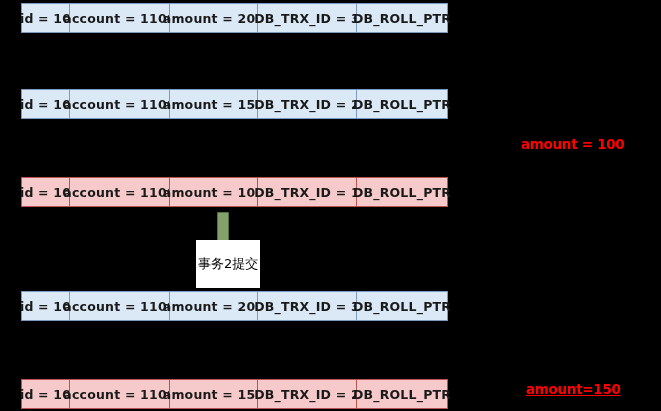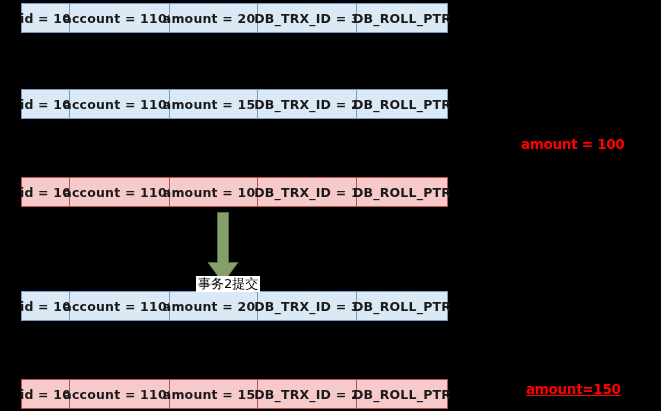--- a/index.html
+++ b/index.html
@@ -15,22 +15,22 @@
     letter-spacing:0.2px;
   }
   .cell:first-child { margin-left:0; }
   .c0{width:49px}.c1{width:101px}.c2{width:89px}.c3{width:100px}.c4{width:92px}
   .blue .cell { background:#dbe8f6; border:1px solid #7a9ac4; }
   .pink .cell { background:#f6caca; border:1px solid #bd5351; }
   .row-a{top:3px}.row-b{top:89px}.row-c{top:177px}.row-d{top:291px}.row-e{top:379px}
   .arrow-wrap { position:absolute; left:207px; top:212px; width:32px; height:72px; }
   .arrow-label {
     position:absolute; left:196px; top:240px; background:#ffffff; color:#000000;
-    font-size:13px; line-height:16px; padding:0 2px; white-space:nowrap;
-    z-index:2; font-family:"DejaVu Sans", sans-serif;margin-top:36px;
+    font-size:13px; line-height:16px; padding:16px 2px; white-space:nowrap;
+    z-index:2; font-family:"DejaVu Sans", sans-serif;
   }
   .red-note {
     position:absolute; color:#ff0000; font-weight:bold; font-size:13.5px;
     letter-spacing:-0.3px; white-space:nowrap;
   }
   .note-1 { left:521px; top:136px; }
   .note-2 { left:526px; top:381px;text-decoration:underline; }
 </style>
 </head>
 <body>

